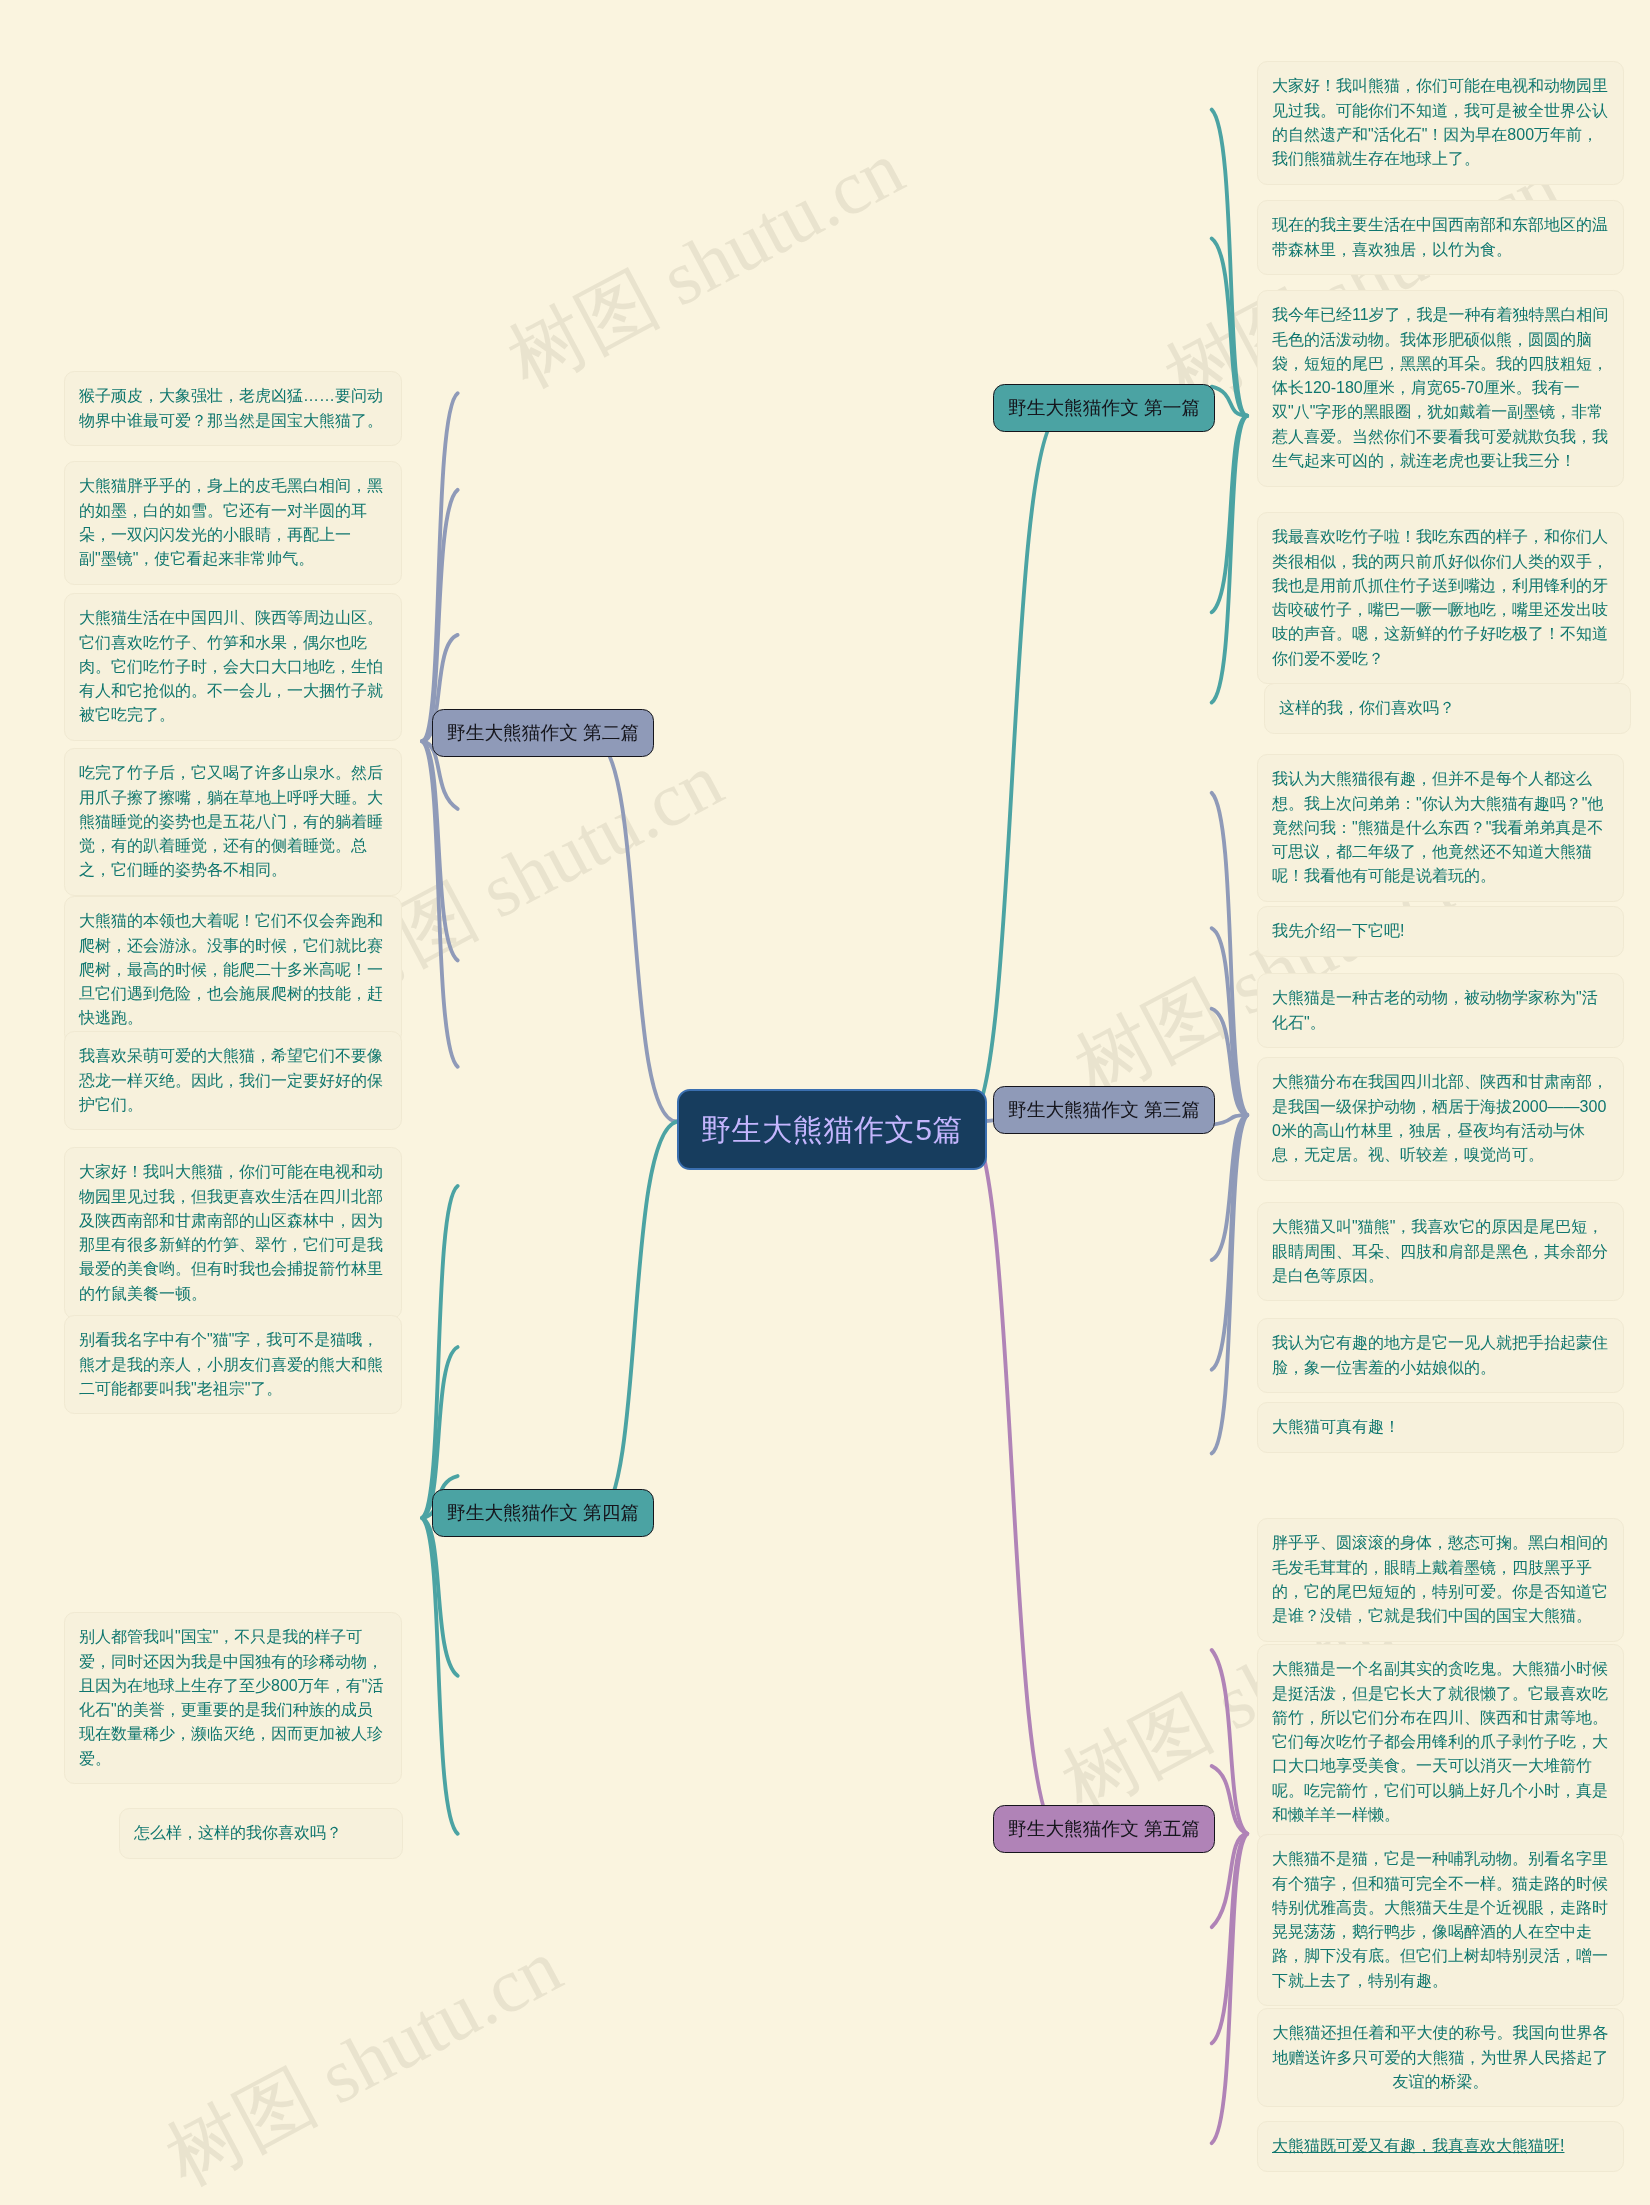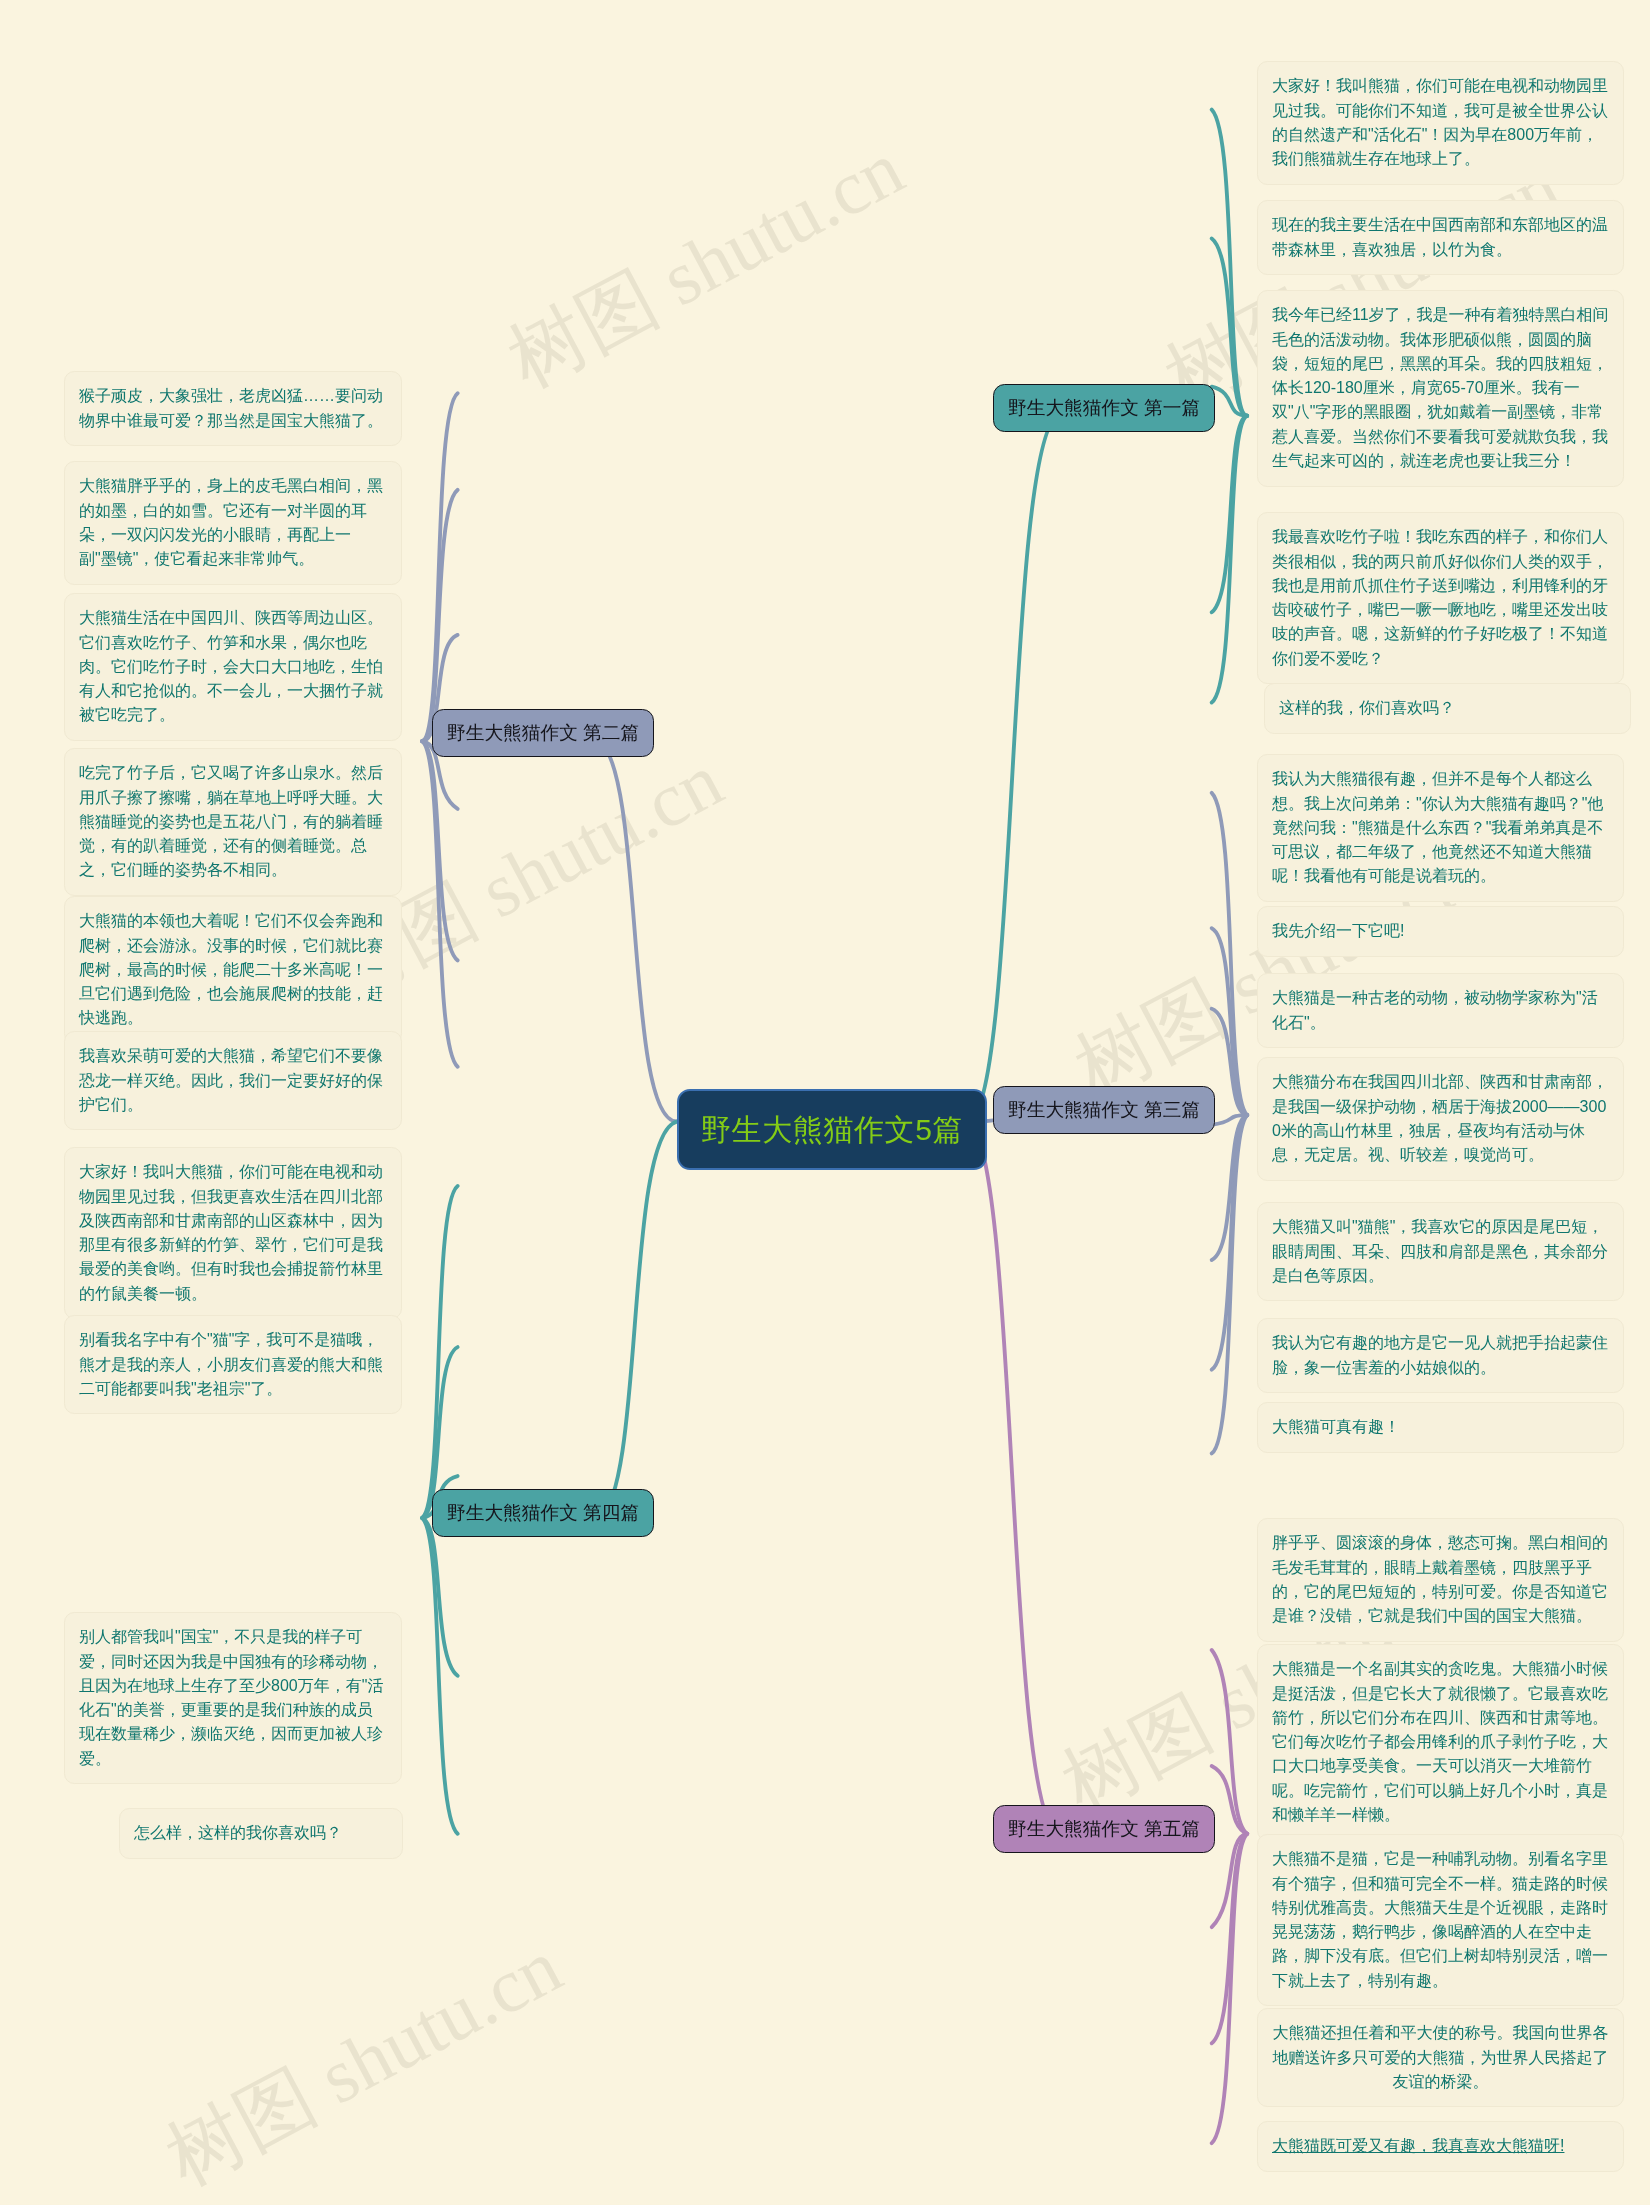--- a/index.html
+++ b/index.html
@@ -54,21 +54,21 @@
     font-weight:400;
   }
   .branch.teal{background:#4ba3a3;}
   .branch.slate{background:#8f9ab8;}
   .branch.purple{background:#b083b7;}
 
   .center{
     background:#173d5e;
     border:2.6px solid #3a6fb0;
     border-radius:13px;
-    color:#84cc16;
+    color:#c4b5fd;
     font-size:30px;
     padding:15.5px 22px;
     white-space:nowrap;
     letter-spacing:0.6px;
   }
 </style>
 </head>
 <body>
 
 <div id="root">

